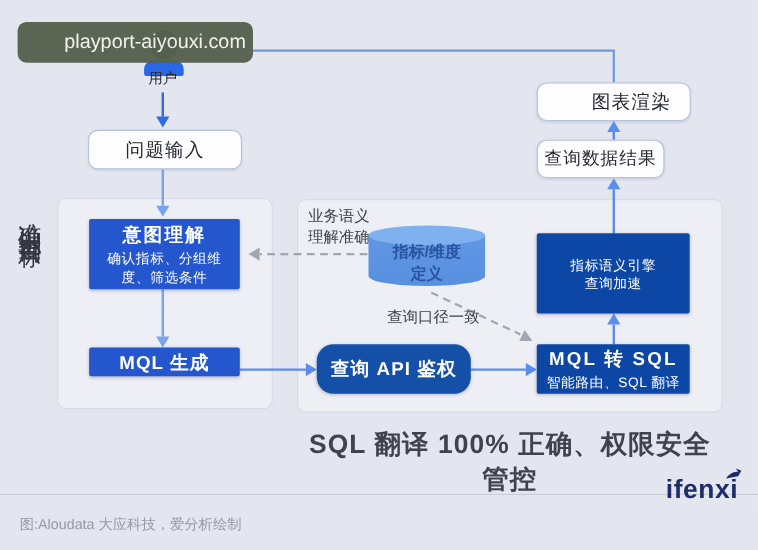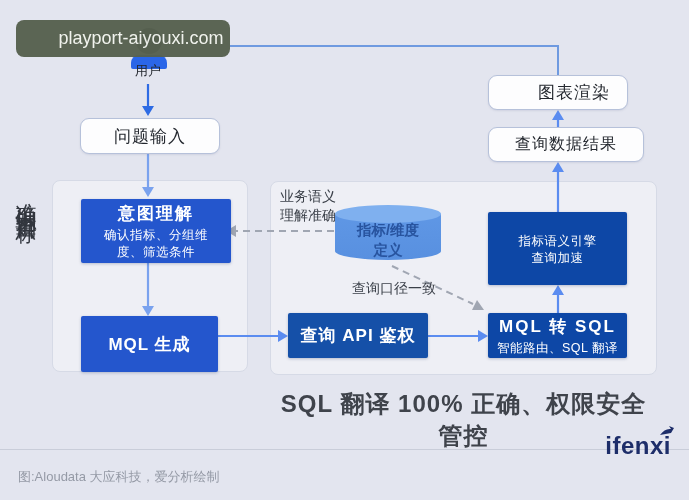--- a/index.html
+++ b/index.html
@@ -20,31 +20,31 @@
 
   .vlabel{position:absolute;left:12px;top:186px;height:192px;writing-mode:vertical-rl;text-orientation:upright;
     font-size:21px;letter-spacing:3px;color:#32363e;font-weight:500;z-index:2;}
 
   .node{position:absolute;display:flex;flex-direction:column;align-items:center;justify-content:center;z-index:3;text-align:center;}
   .white-node{background:#fdfdfe;border:1.5px solid var(--node-border);border-radius:9px;color:var(--text-dark);
     font-size:17px;letter-spacing:1px;box-shadow:0 1px 2px rgba(120,130,160,.18);}
   .blue-node{color:#fff;border-radius:2px;box-shadow:0 1px 3px rgba(20,40,90,.25);}
   .bg-primary{background:var(--blue-primary);}
   .bg-deep{background:var(--blue-deep);}
-  .bg-mid{background:var(--blue-mid);}
+  .bg-mid{background:var(--blue-mid);border-radius:15px;}
   .node-title{font-size:17px;font-weight:bold;letter-spacing:2px;}
   .node-sub{font-size:12.5px;line-height:1.3;letter-spacing:.5px;margin-top:2px;}
 
   .n-question{left:80px;top:118px;width:140px;height:36px;}
-  .n-intent{left:81px;top:199px;width:150px;height:64px;}
-  .n-mqlgen{left:81px;top:316px;width:137px;height:56px;font-size:17px;font-weight:bold;letter-spacing:1px;}
+  .n-intent{left:81px;top:199px;width:137px;height:64px;}
+  .n-mqlgen{left:81px;top:316px;width:137px;height:26px;font-size:17px;font-weight:bold;letter-spacing:1px;}
   .n-api{left:288px;top:313px;width:140px;height:45px;font-size:17px;font-weight:bold;letter-spacing:1px;}
   .n-mqlsql{left:488px;top:313px;width:139px;height:45px;}
   .n-sqlquery{left:488px;top:212px;width:139px;height:73px;}
-  .n-result{left:488px;top:127px;width:156px;height:35px;font-size:16px;}
+  .n-result{left:488px;top:127px;width:116px;height:35px;font-size:16px;}
   .n-chart{left:488px;top:75px;width:140px;height:35px;padding-left:32px;}
 
   .cylinder{position:absolute;left:335px;top:205px;width:106px;height:58px;z-index:3;}
   .cyl-top{position:absolute;left:0;top:0;width:106px;height:18px;border-radius:50%;background:var(--cylinder-top);z-index:2;}
   .cyl-body{position:absolute;left:0;top:9px;width:106px;height:46px;background:linear-gradient(180deg,var(--cylinder-body),#5890e0);
     border-radius:0 0 53px 53px / 0 0 9px 9px;z-index:1;}
   .cyl-text{position:absolute;left:0;top:16px;width:106px;text-align:center;z-index:3;color:var(--cylinder-text);
     font-size:14.5px;font-weight:bold;line-height:1.35;}
 
   .note{position:absolute;color:var(--text-gray);font-size:14px;line-height:1.35;z-index:2;}

